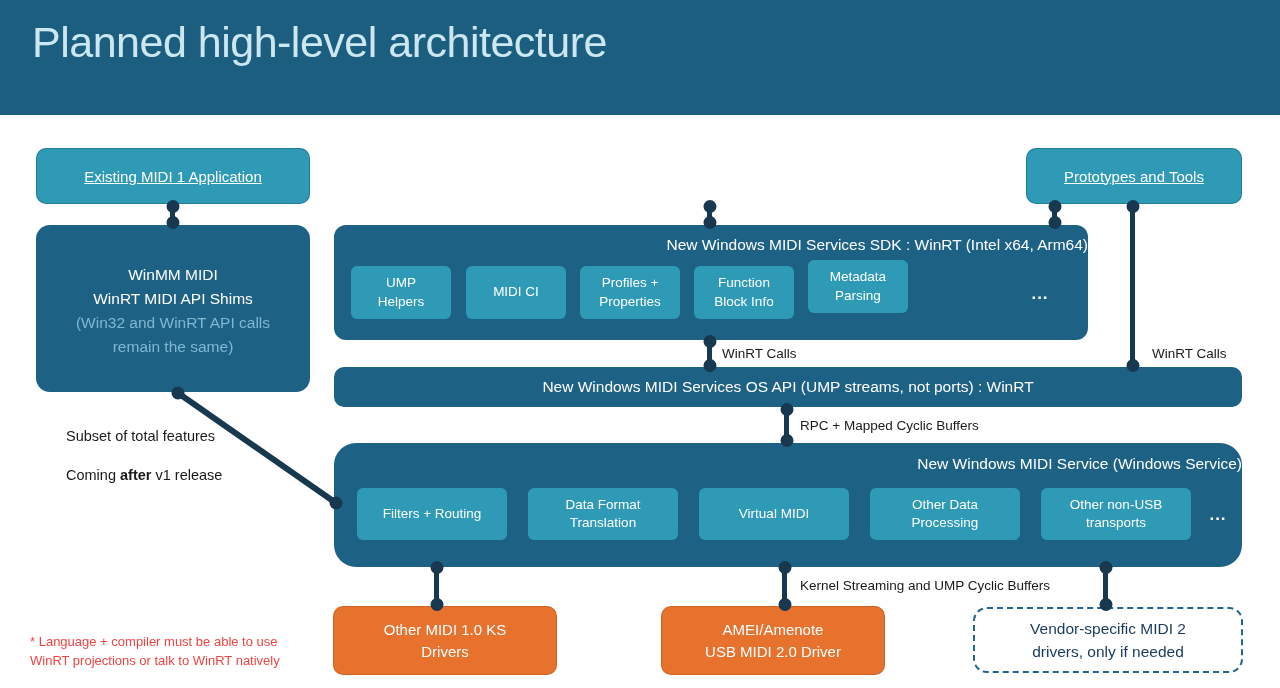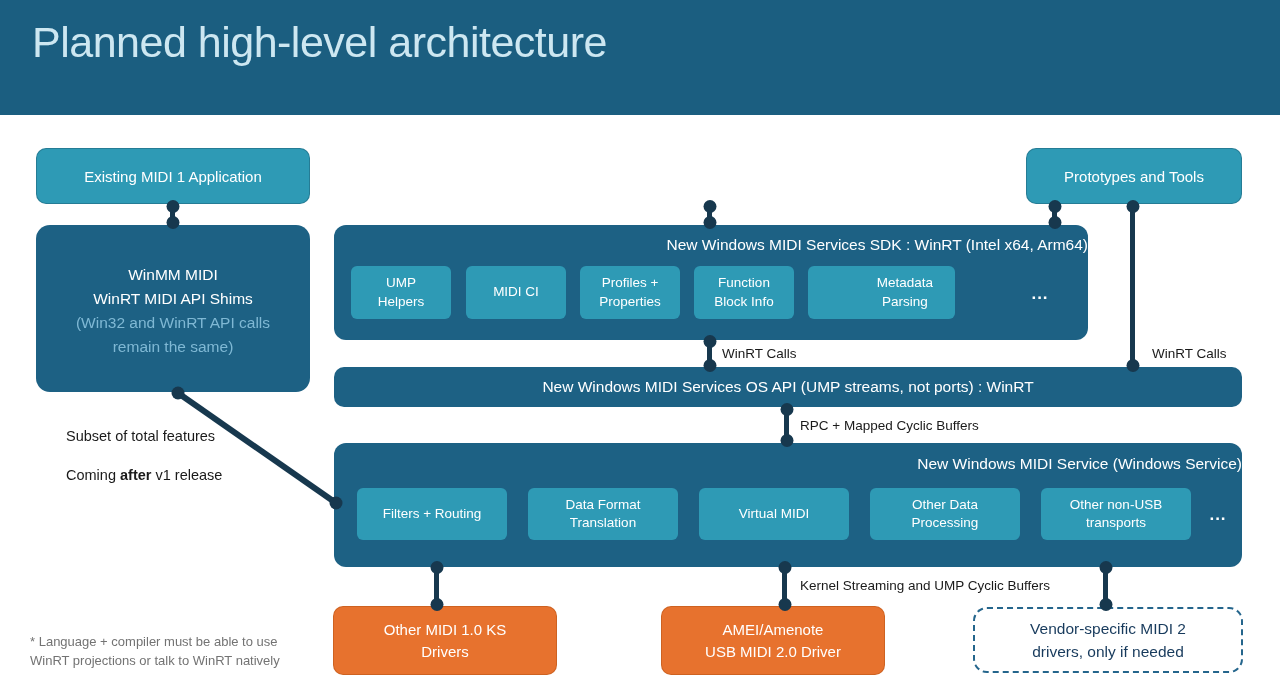--- a/index.html
+++ b/index.html
@@ -13,21 +13,21 @@
   .header-band{left:0;top:0;width:1280px;height:115px;background:#1B5E80;}
   .page-title{
     left:32px;top:18px;width:900px;
     font-size:43px;font-weight:400;color:#CDE7F1;letter-spacing:-0.5px;
   }
 
   
   .box{box-sizing:border-box;display:flex;align-items:center;justify-content:center;
        text-align:center;white-space:pre-line;}
   .teal{background:#2E9AB5;border:1.5px solid rgba(20,70,90,0.35);border-radius:10px;
-        color:#ffffff;font-size:15px;}
+        color:#ffffff;font-size:15px;text-decoration:underline;}
   .dark{background:#1D6184;border-radius:12px;color:#ffffff;}
   .orange{background:#E7722E;border:1.5px solid rgba(160,70,10,0.35);border-radius:10px;
           color:#ffffff;font-size:15px;line-height:1.45;}
   .module{background:#2E9AB5;border-radius:6px;color:#ffffff;font-size:13.5px;
           line-height:1.35;display:flex;align-items:center;justify-content:center;
           text-align:center;white-space:pre-line;}
   .big-title{position:absolute;left:0;right:0;text-align:right;color:#ffffff;
              font-size:15.5px;}
   .ellipsis{color:#ffffff;font-weight:700;font-size:17px;letter-spacing:1px;}
 
@@ -40,21 +40,21 @@
   .dumbbell::before,.dumbbell::after{
     content:"";position:absolute;left:50%;transform:translateX(-50%);
     width:13px;height:13px;border-radius:50%;background:#17384E;
   }
   .dumbbell::before{top:-6px;}
   .dumbbell::after{bottom:-6px;}
 
   .edge-label{color:#1a1a1a;font-size:13.5px;white-space:nowrap;}
 
   .side-note{color:#1a1a1a;font-size:14.5px;white-space:nowrap;}
-  .footnote{color:#737373;font-size:13px;line-height:1.45;white-space:pre-line;}
+  .footnote{color:#ef4444;font-size:13px;line-height:1.45;white-space:pre-line;}
 
   .winmm-main{color:#ffffff;font-size:15.5px;line-height:1.55;white-space:pre-line;}
   .winmm-note{color:#7FB8D4;font-size:15.5px;line-height:1.55;white-space:pre-line;}
 </style>
 </head>
 <body>
 
 <div class="stage">
 
   <div class="abs header-band"></div>
@@ -79,29 +79,29 @@
   <div class="abs dark" style="left:334px;top:225px;width:754px;height:115px;">
     <div class="big-title" style="top:11px;">New Windows MIDI Services SDK : WinRT (Intel x64, Arm64)</div>
   </div>
   <div class="abs module" style="left:351px;top:266px;width:100px;height:53px;">UMP
 Helpers</div>
   <div class="abs module" style="left:466px;top:266px;width:100px;height:53px;">MIDI CI</div>
   <div class="abs module" style="left:580px;top:266px;width:100px;height:53px;">Profiles +
 Properties</div>
   <div class="abs module" style="left:694px;top:266px;width:100px;height:53px;">Function
 Block Info</div>
-  <div class="abs module" style="left:808px;top:266px;width:100px;height:53px;padding-left:47px;">Metadata
+  <div class="abs module" style="left:808px;top:260px;width:100px;height:53px;">Metadata
 Parsing</div>
   <div class="abs ellipsis" style="left:1020px;top:284px;width:40px;text-align:center;">...</div>
 
   <div class="abs box dark" style="left:334px;top:367px;width:908px;height:40px;border-radius:10px;font-size:15.5px;">
     <span>New Windows MIDI Services OS API (UMP streams, not ports) : WinRT</span>
   </div>
 
-  <div class="abs dark" style="left:334px;top:443px;width:908px;height:124px;">
+  <div class="abs dark" style="left:334px;top:443px;width:908px;height:124px;border-radius:22px;">
     <div class="big-title" style="top:12px;">New Windows MIDI Service (Windows Service)</div>
   </div>
   <div class="abs module" style="left:357px;top:488px;width:150px;height:52px;">Filters + Routing</div>
   <div class="abs module" style="left:528px;top:488px;width:150px;height:52px;">Data Format
 Translation</div>
   <div class="abs module" style="left:699px;top:488px;width:150px;height:52px;">Virtual MIDI</div>
   <div class="abs module" style="left:870px;top:488px;width:150px;height:52px;">Other Data
 Processing</div>
   <div class="abs module" style="left:1041px;top:488px;width:150px;height:52px;">Other non-USB
 transports</div>

